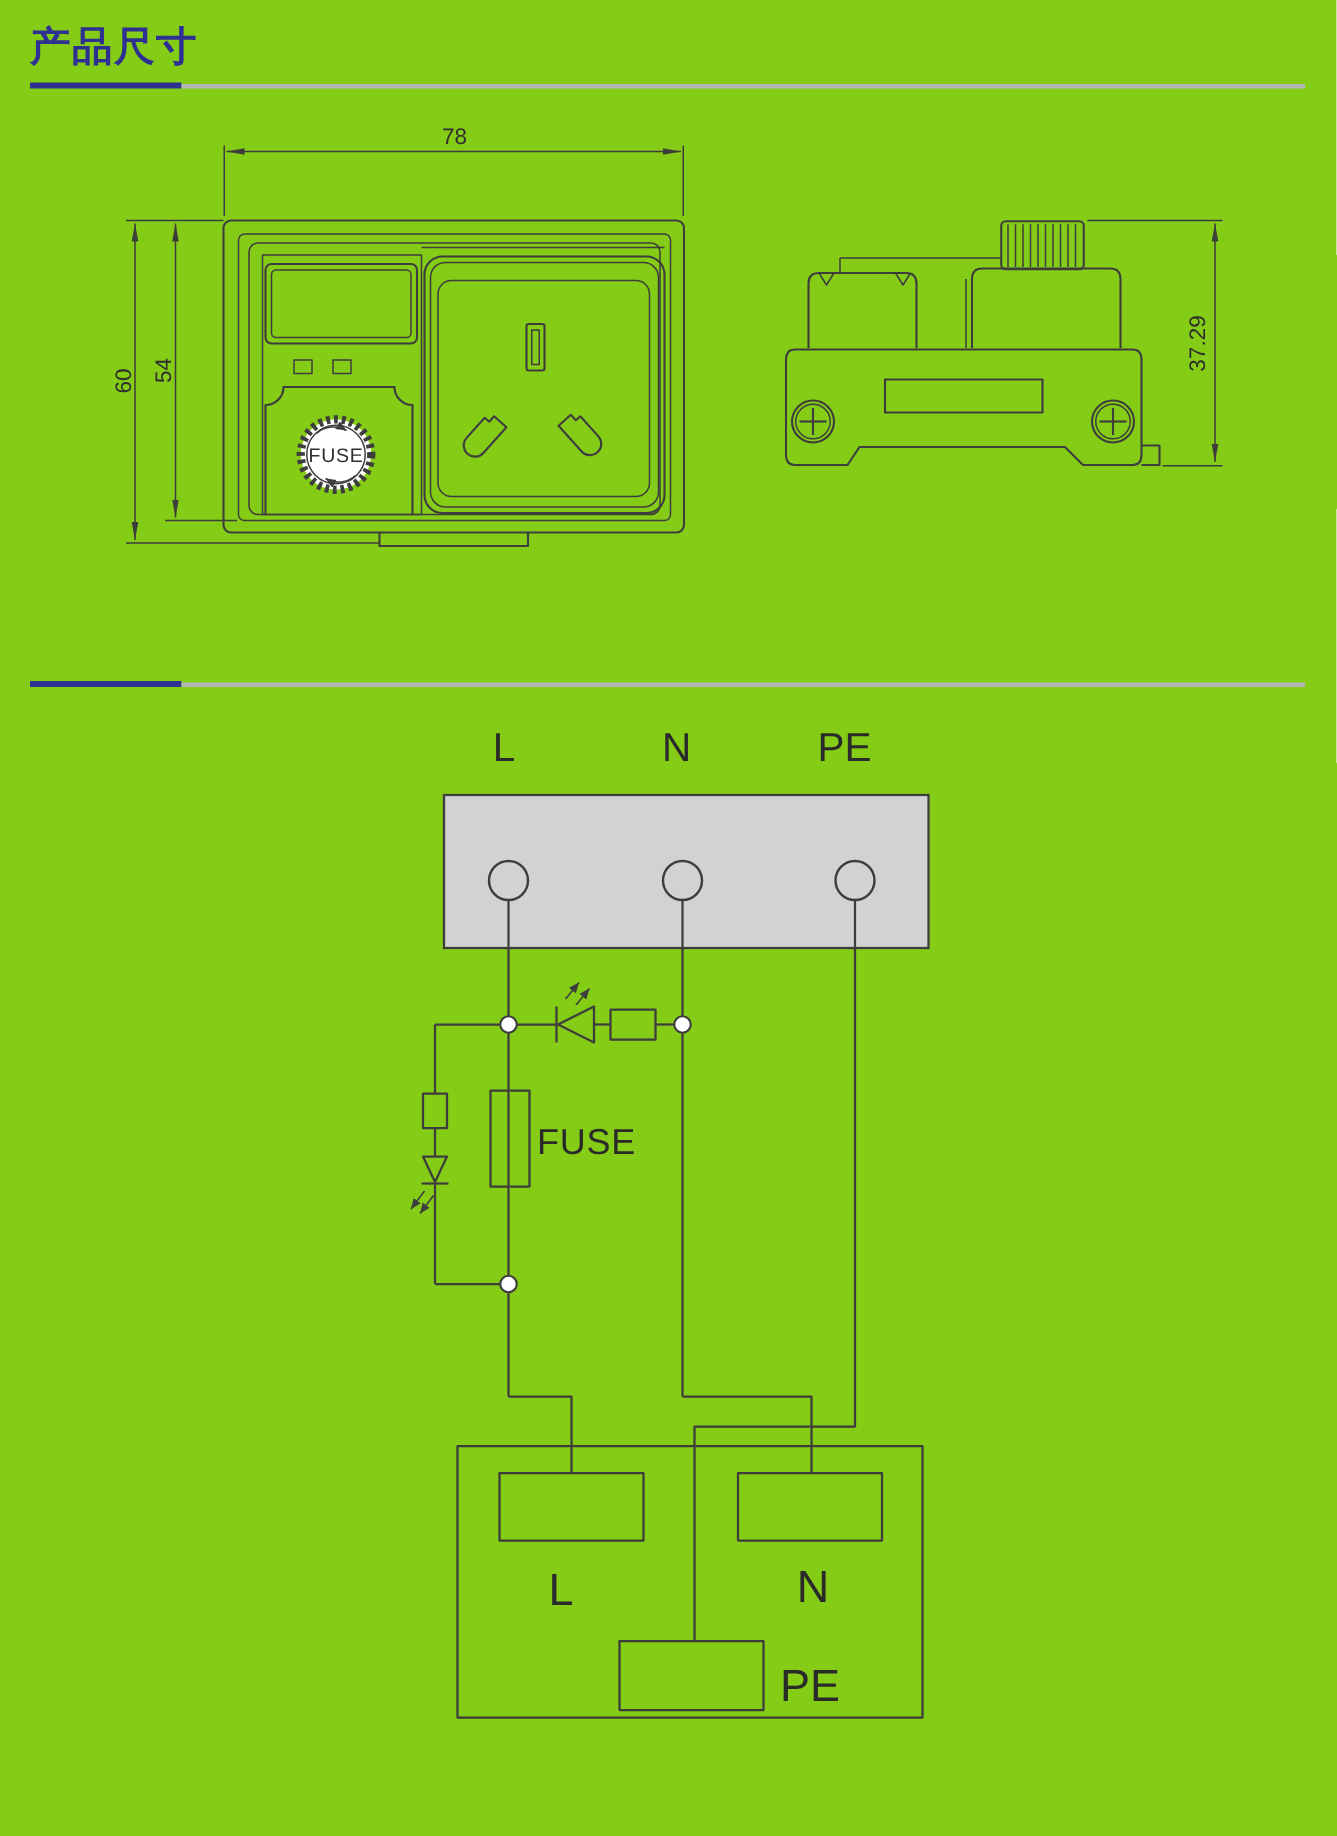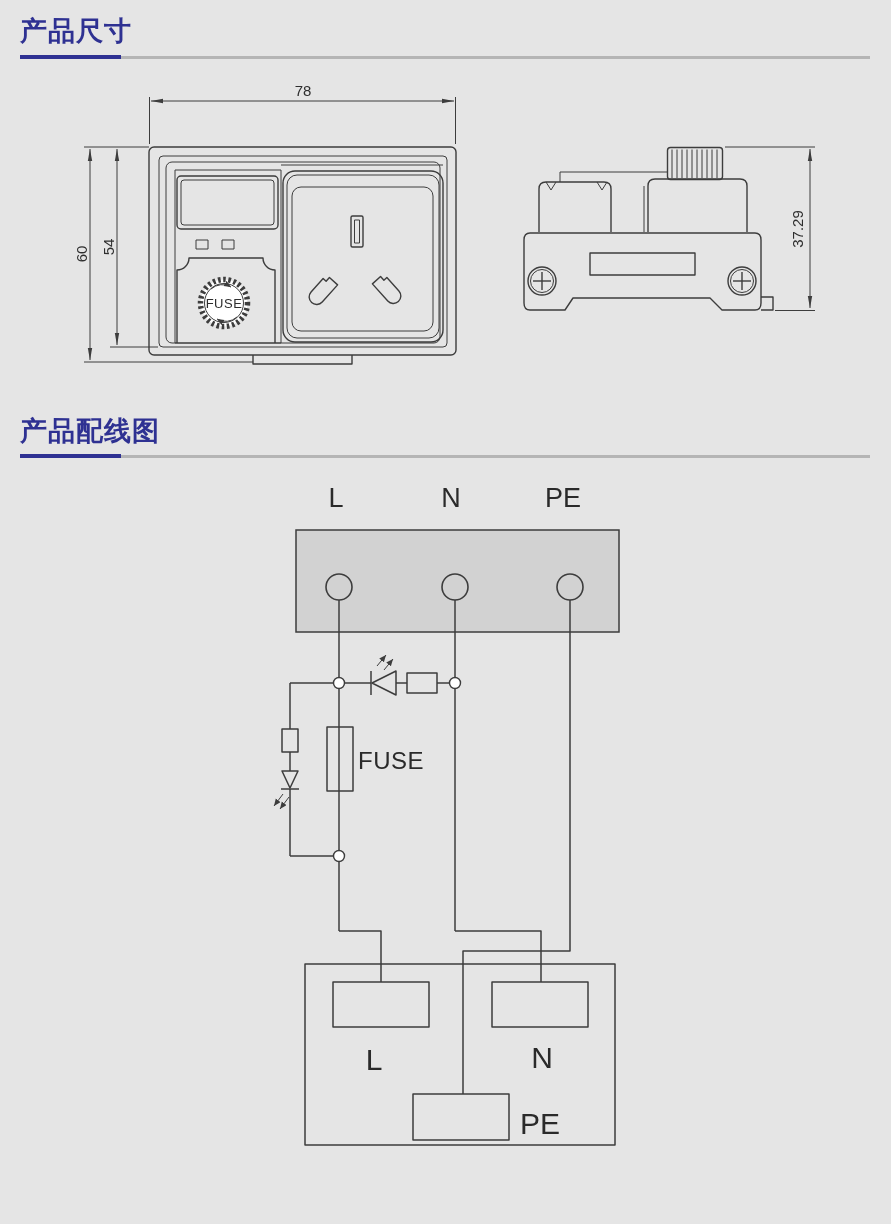--- a/index.html
+++ b/index.html
@@ -1,17 +1,17 @@
 <!DOCTYPE html>
 <html style="--accent: #2e3192; --rule-gray: #b5b5b5; --line: #3d3d3d; --terminal-fill: #d2d2d2;"><head>
 <meta charset="utf-8">
 <style>
   html,body { margin:0; padding:0; background:#ffffff; }
   .page {
-    position:relative; width:891px; height:1224px; background:#e5e5e5;
+    position:relative; width:891px; height:1224px; background:#84cc16;
     font-family:"Liberation Sans", sans-serif; overflow:hidden;
   }
   .sec-title {
     position:absolute; left:20px; margin:0;
     font-size:27px; font-weight:bold; color:var(--accent,#2e3192);
     letter-spacing:1px; font-family:"Liberation Sans", sans-serif;
   }
   .rule-accent { position:absolute; left:20px; width:101px; height:4px; background:var(--accent,#2e3192); }
   .rule-gray   { position:absolute; left:121px; width:749px; height:3px; background:var(--rule-gray,#b3b3b3); }
   svg.drawing { position:absolute; left:0; top:0; }
@@ -32,21 +32,20 @@
 </style>
 </head>
 <body>
 
 <div class="page">
 
   <h2 class="sec-title" style="top:13px;">产品尺寸</h2>
   <div class="rule-accent" style="top:55px;"></div>
   <div class="rule-gray" style="top:56px;"></div>
 
-  <h2 class="sec-title" style="top:413px;">产品配线图</h2>
   <div class="rule-accent" style="top:454px;"></div>
   <div class="rule-gray" style="top:455px;"></div>
 
   <svg class="drawing" width="891" height="1224" viewBox="0 0 891 1224">
     <defs>
       <marker id="dimA" markerUnits="userSpaceOnUse" markerWidth="13" markerHeight="7" refX="12" refY="3" orient="auto-start-reverse">
         <path class="mk" d="M0,0.8 L12,3 L0,5.2 Z"></path>
       </marker>
       <marker id="ledA" markerUnits="userSpaceOnUse" markerWidth="9" markerHeight="8" refX="7" refY="3" orient="auto">
         <path class="mk" d="M0,0 L7,3 L0,6 Z"></path>

